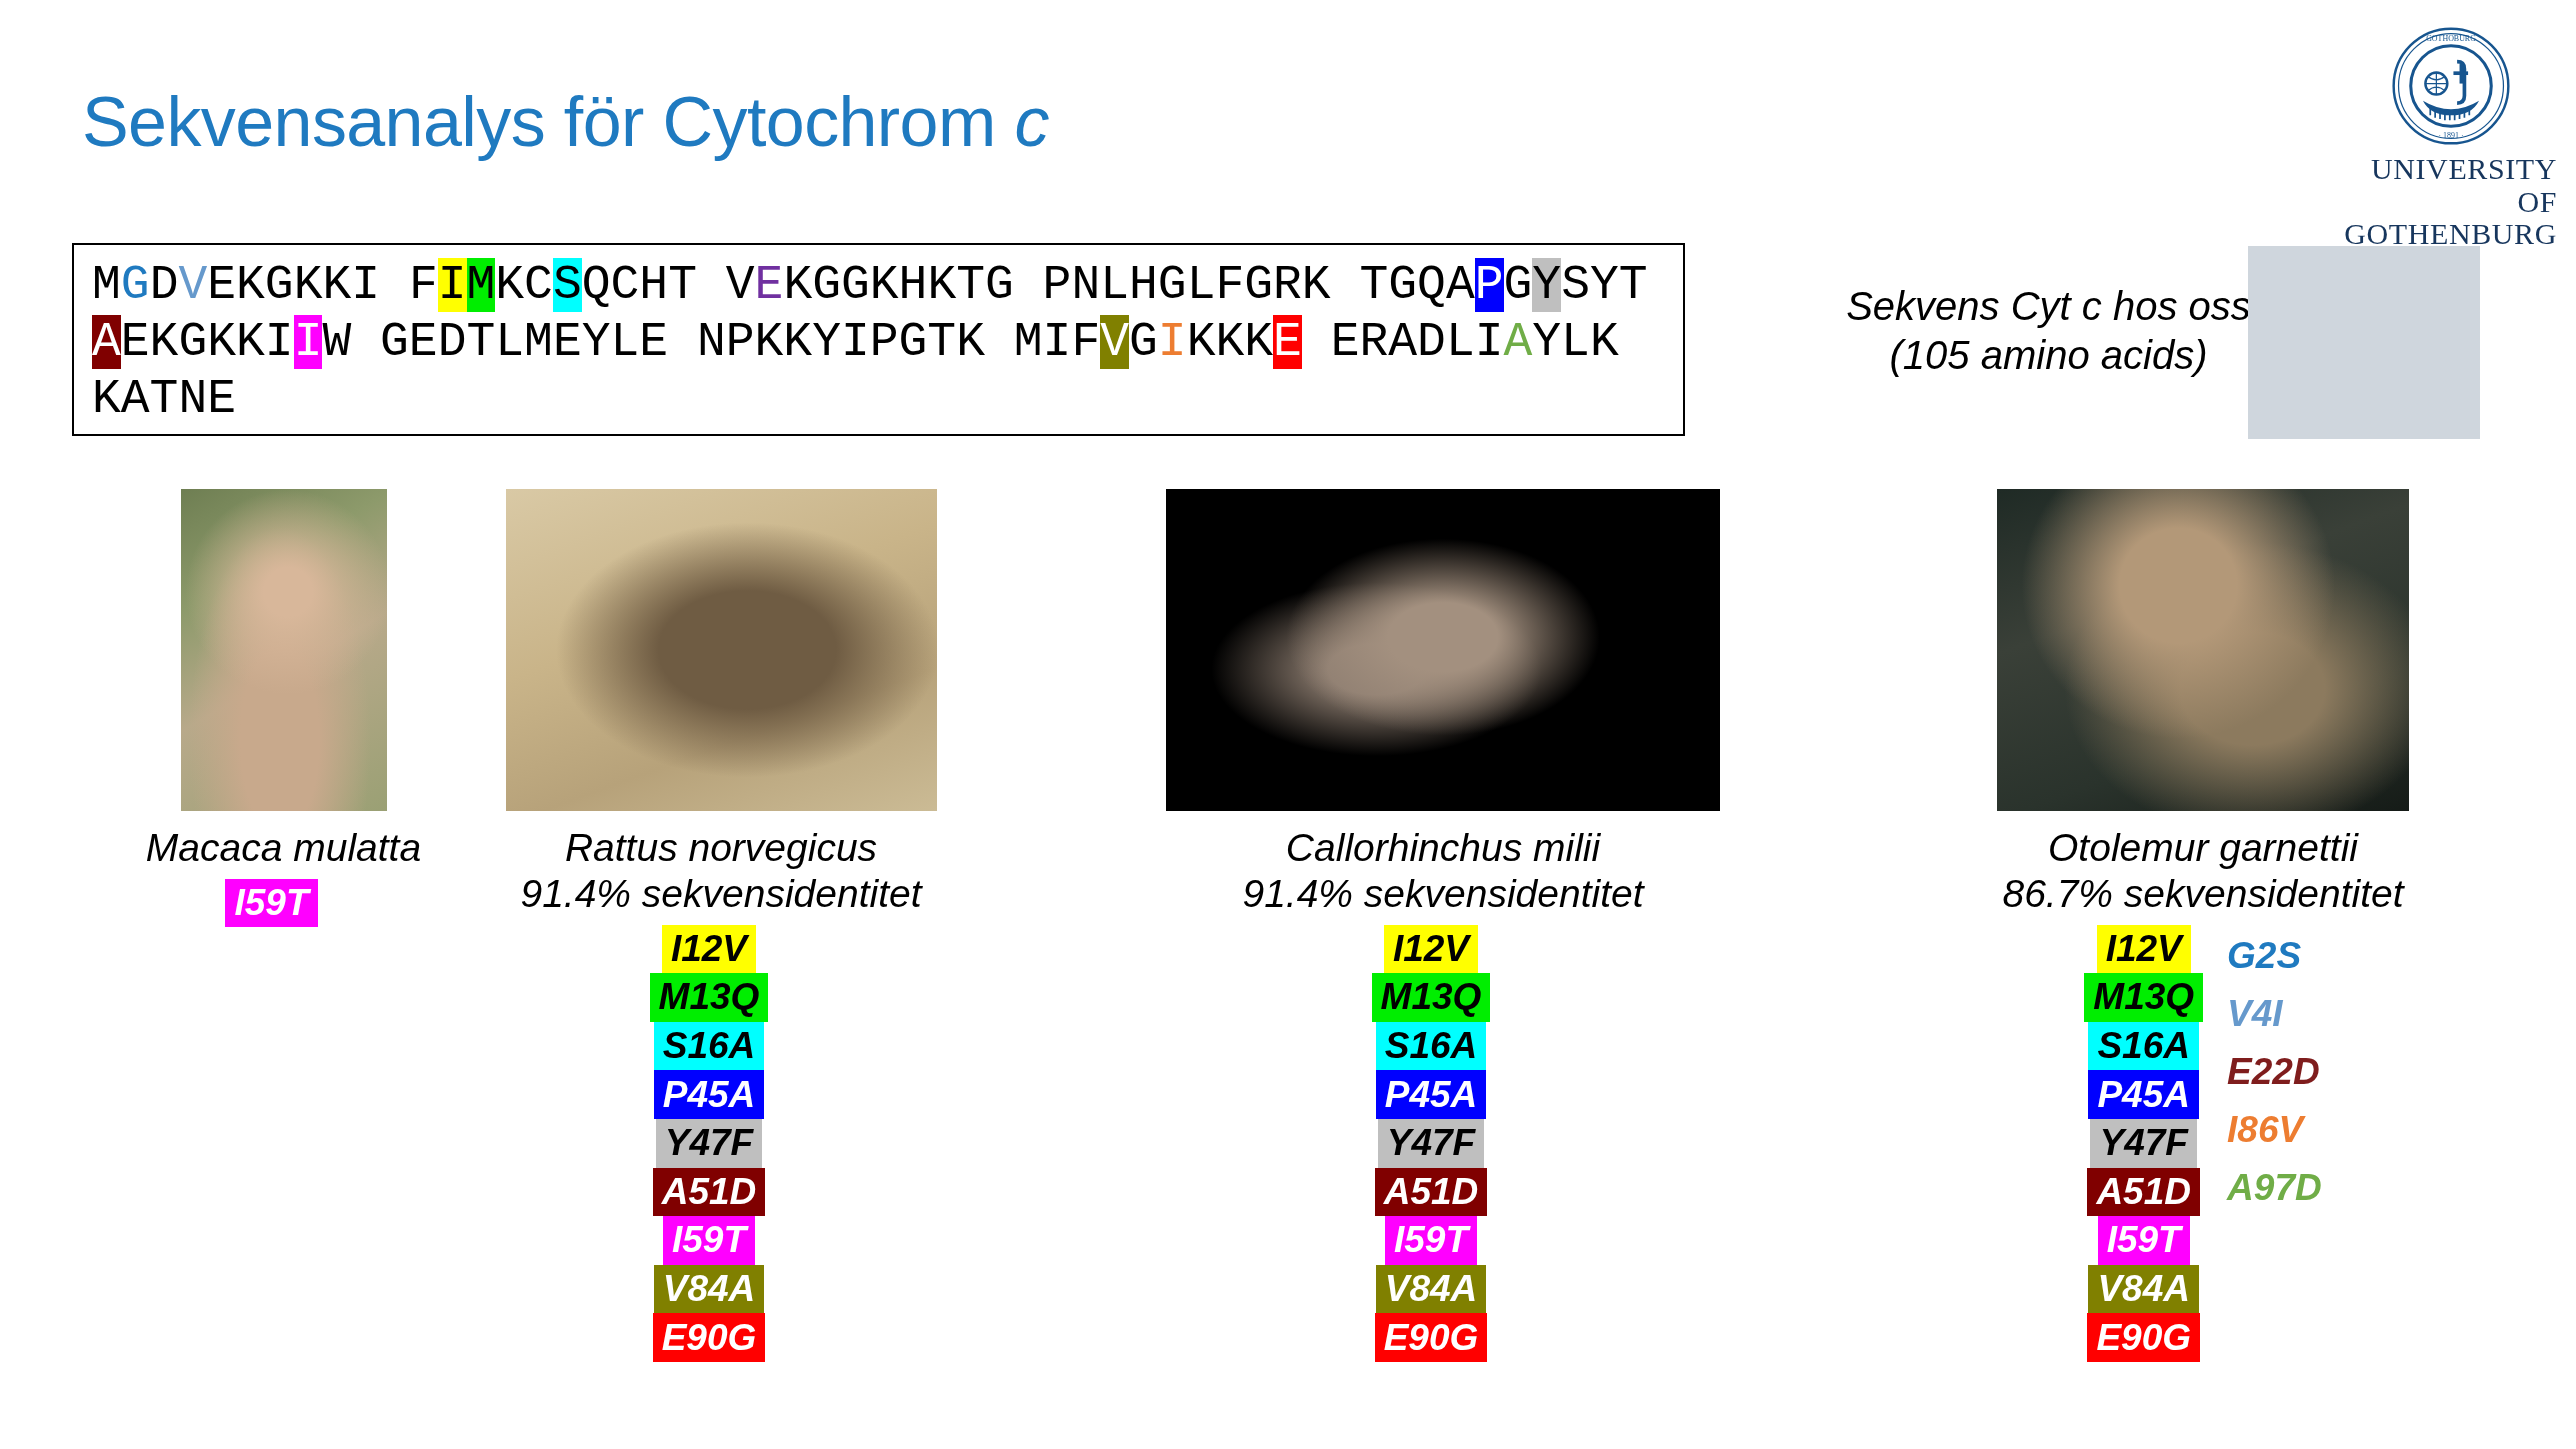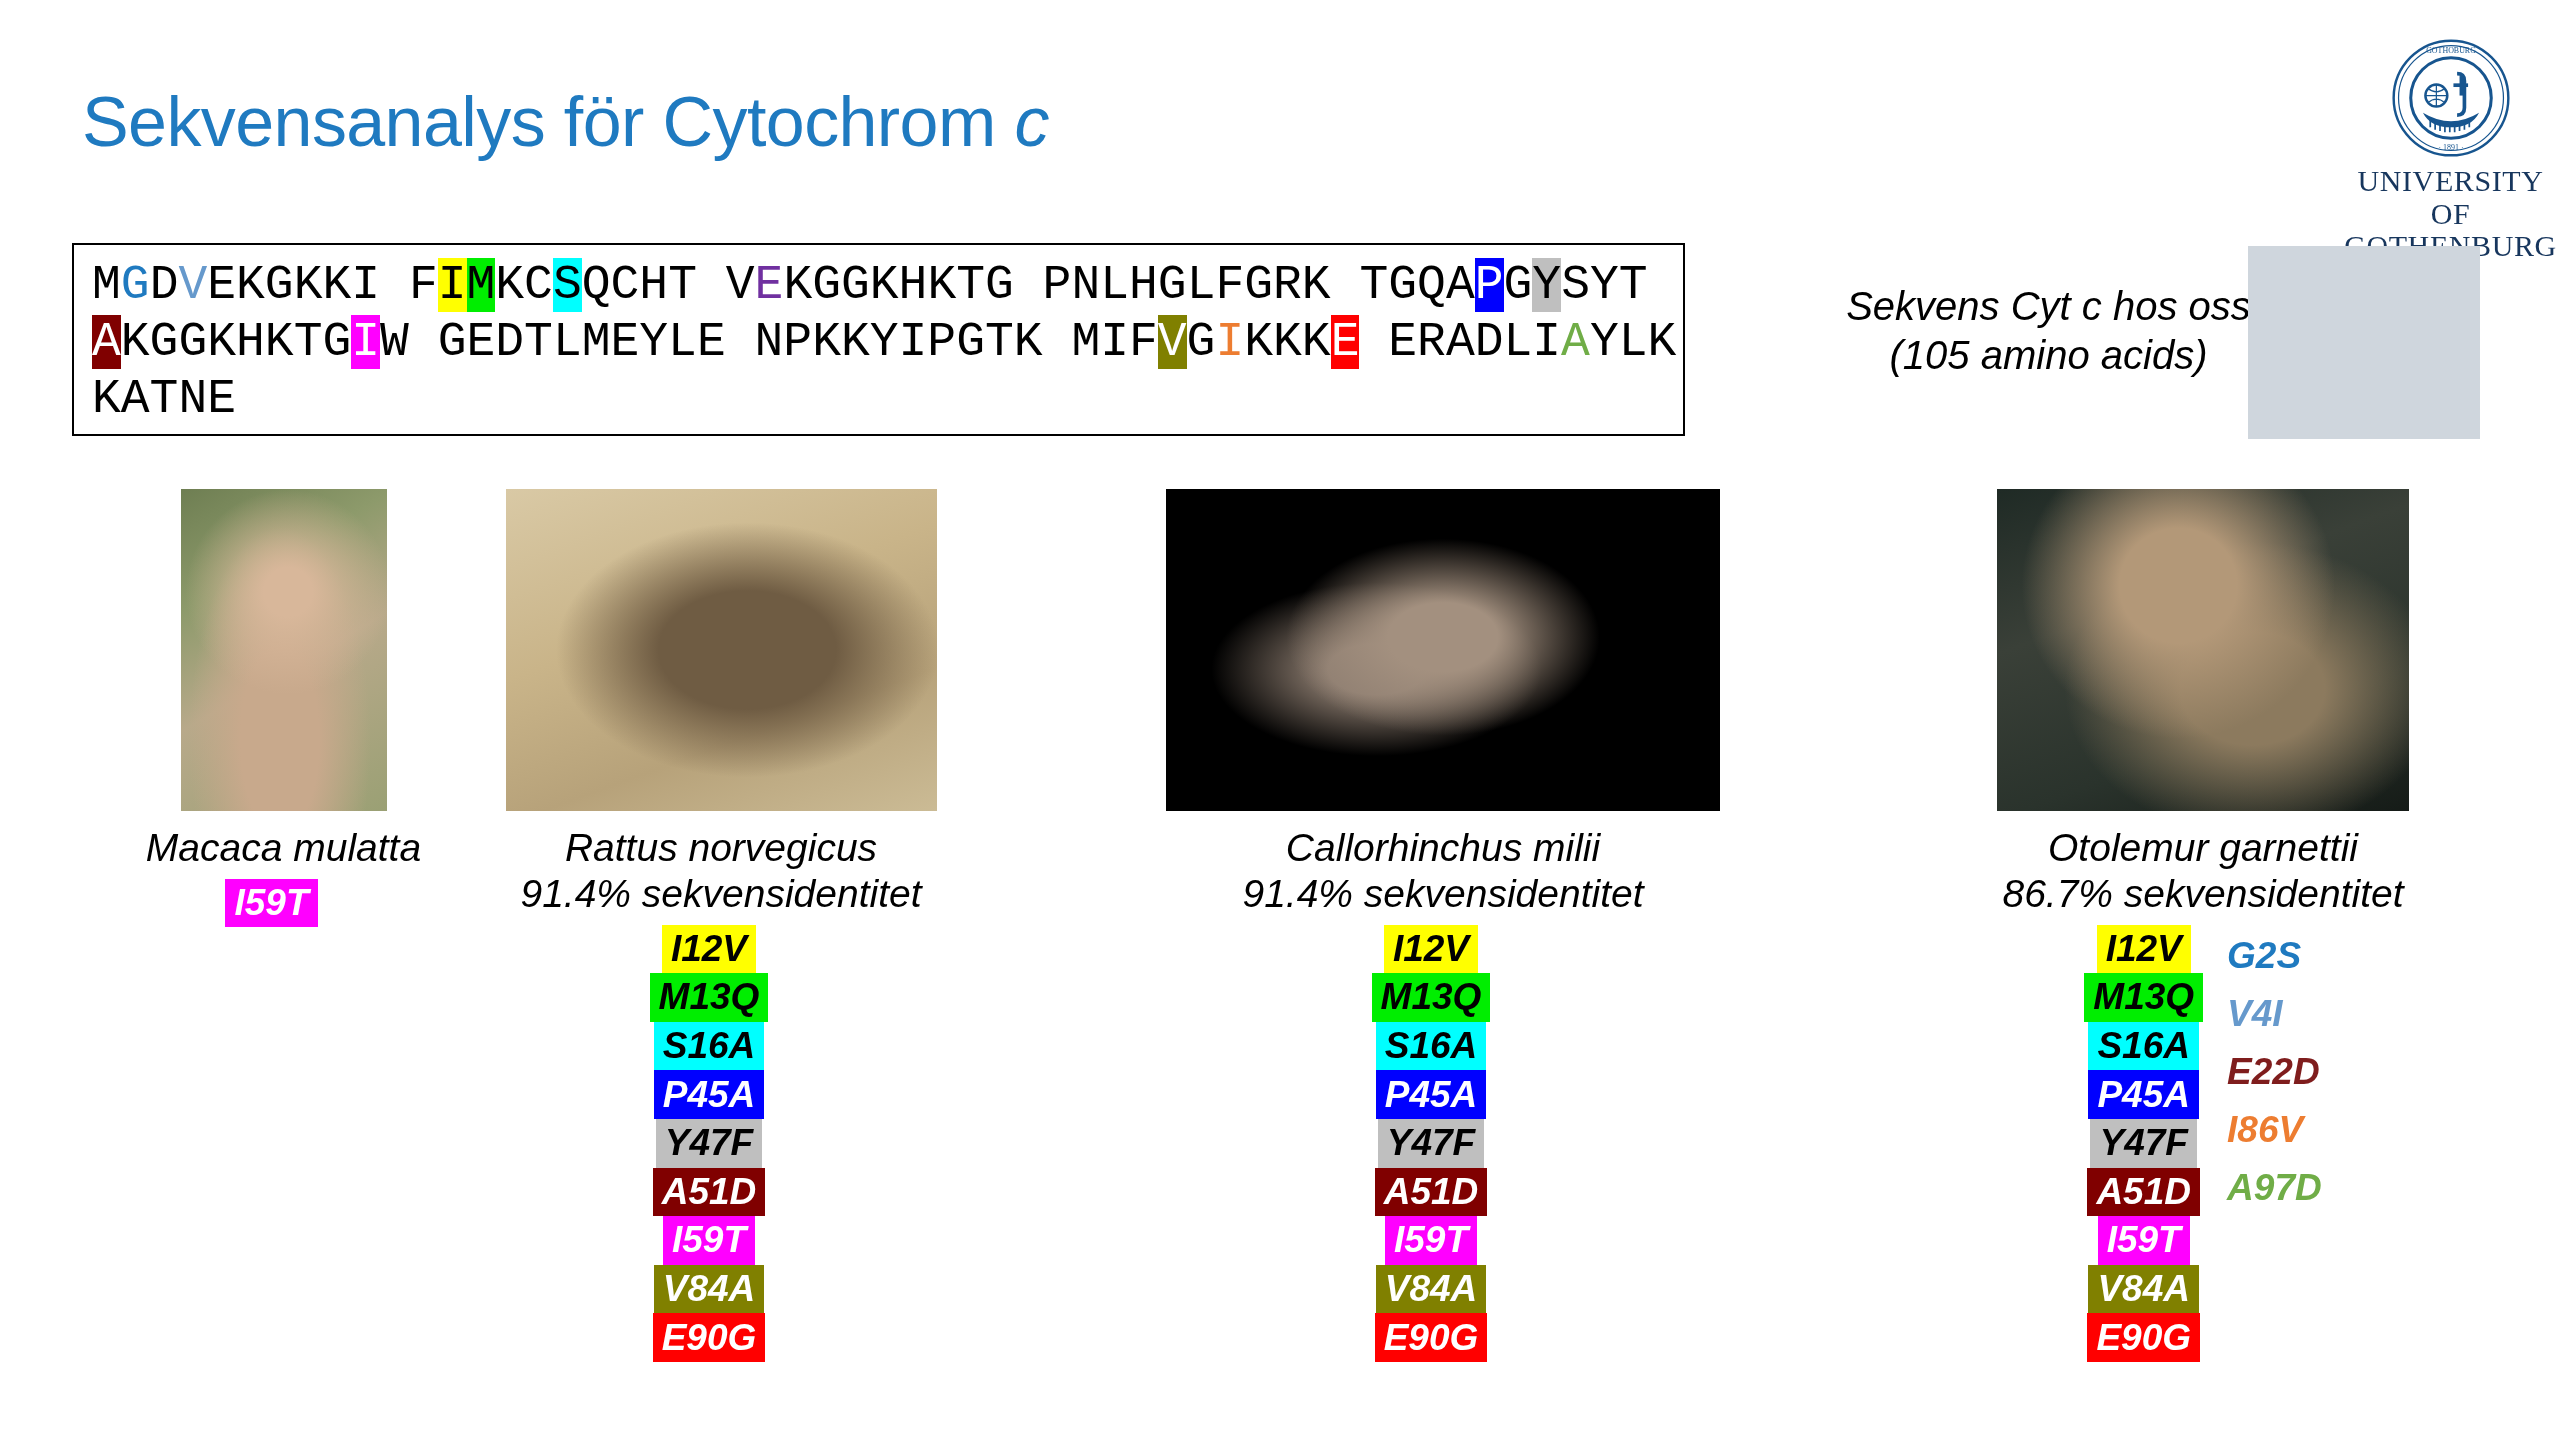--- a/index.html
+++ b/index.html
@@ -18,22 +18,22 @@
     color:#1F7AC0;
     font-family:"Liberation Sans", sans-serif;
     font-weight:400;
     letter-spacing:-0.6px;
     white-space:nowrap;
   }
   #slide-title .ital{font-style:italic;}
 
   
   #logo-block{
-    position:absolute;left:2344px;top:37px;width:213px;
-    text-align:center;
+    position:absolute;left:2344px;top:25px;width:213px;
+    text-align:right;
   }
   #logo-seal{margin:0 auto;display:block;}
   #logo-text{
     margin-top:6.4px;
     font-family:"Liberation Serif", serif;
     font-size:30px;
     line-height:1.08;
     color:#17365D;
     letter-spacing:0.6px;
   }
@@ -178,21 +178,21 @@
     <text x="50" y="93" font-size="6.5" fill="#17558F" text-anchor="middle" font-family="Liberation Serif, serif">· 1891 ·</text>
   </svg>
   <div id="logo-text">
     <div>UNIVERSITY OF</div>
     <div>GOTHENBURG</div>
   </div>
 </div>
 
 <div id="sequence-box">
   <div class="seq-line"><span>M</span><span class="fg-blue">G</span><span>D</span><span class="fg-ltblue">V</span><span>EKGKKI F</span><span class="hl-yellow">I</span><span class="hl-green">M</span><span>KC</span><span class="hl-cyan">S</span><span>QCHT V</span><span class="fg-purple">E</span><span>KGGKHKTG PNLHGLFGRK TGQA</span><span class="hl-blue">P</span><span>G</span><span class="hl-gray">Y</span><span>SYT</span></div>
-  <div class="seq-line"><span class="hl-maroon">A</span><span>KGGKHKTG</span><span class="hl-magenta">I</span><span>W GEDTLMEYLE NPKKYIPGTK MIF</span><span class="hl-olive">V</span><span>G</span><span class="fg-orange">I</span><span>KKK</span><span class="hl-red">E</span><span> ERADLI</span><span class="fg-green">A</span><span>YLK</span></div>
+  <div class="seq-line"><span class="hl-maroon">A</span><span>EKGKKI</span><span class="hl-magenta">I</span><span>W GEDTLMEYLE NPKKYIPGTK MIF</span><span class="hl-olive">V</span><span>G</span><span class="fg-orange">I</span><span>KKK</span><span class="hl-red">E</span><span> ERADLI</span><span class="fg-green">A</span><span>YLK</span></div>
   <div class="seq-line"><span>KATNE</span></div>
 </div>
 
 <div id="seq-caption">
   <div>Sekvens Cyt c hos oss</div>
   <div>(105 amino acids)</div>
 </div>
 <div id="portrait" class="photo-person"></div>
 
 <div class="species-col" id="col-0" style="left:26px;width:515px;">

